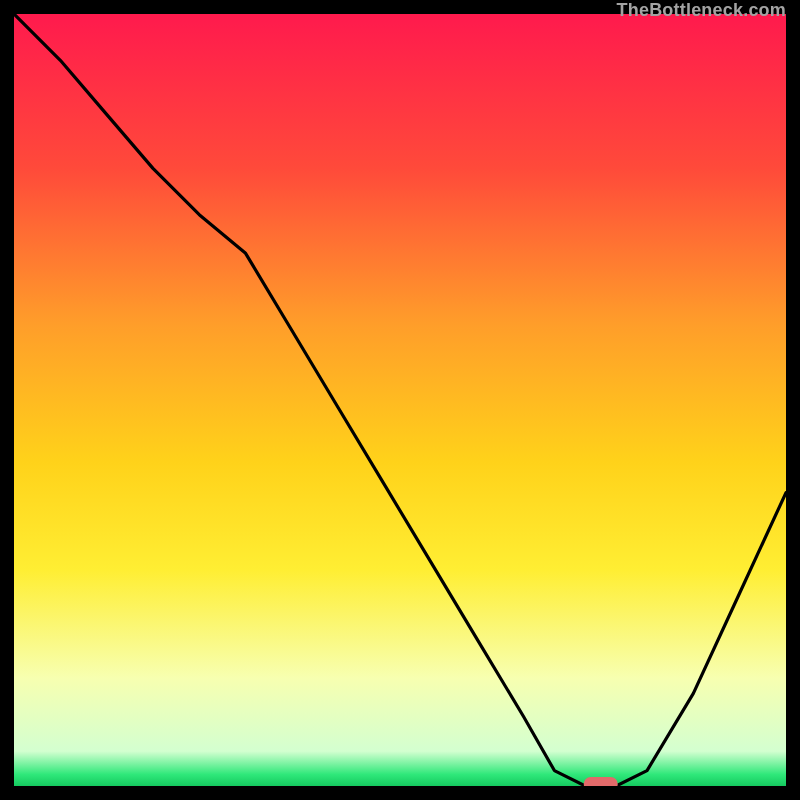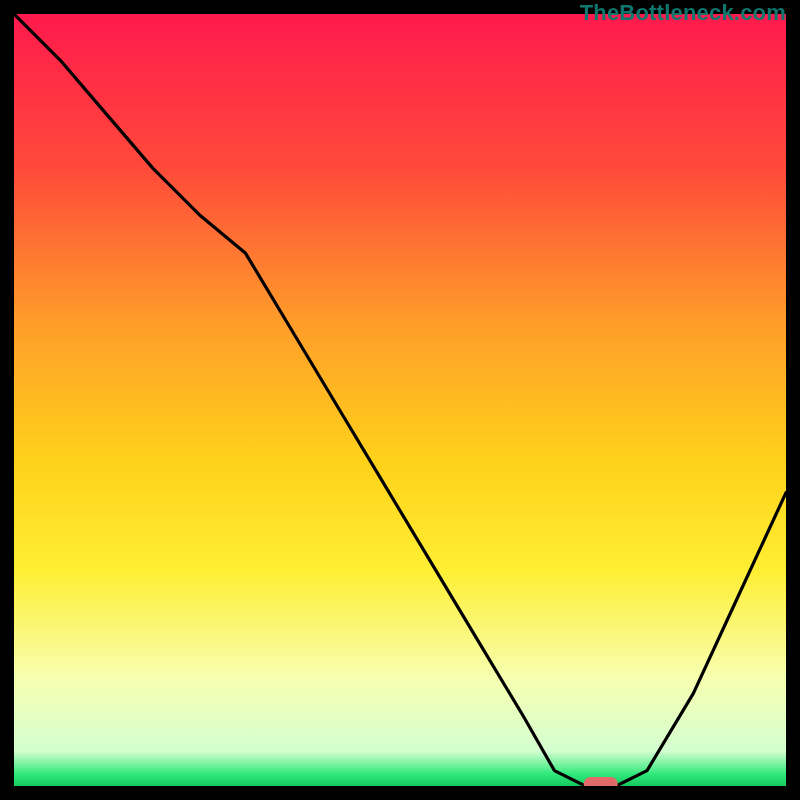--- a/index.html
+++ b/index.html
@@ -19,23 +19,23 @@
     height: 772px;
     background: #000;
   }
   svg {
     display: block;
   }
   .watermark {
     position: absolute;
     top: 0px;
     right: 14px;
-    font-size: 22px;
+    font-size: 18px;
     font-weight: 600;
-    color: #0f766e;
+    color: #a3a3a3;
     letter-spacing: 0.2px;
   }
 </style>
 </head>
 <body>
 
 <div class="frame">
   <svg width="772" height="772" viewBox="0 0 772 772">
     <defs>
       <linearGradient id="bg-grad" x1="0" y1="0" x2="0" y2="1">

